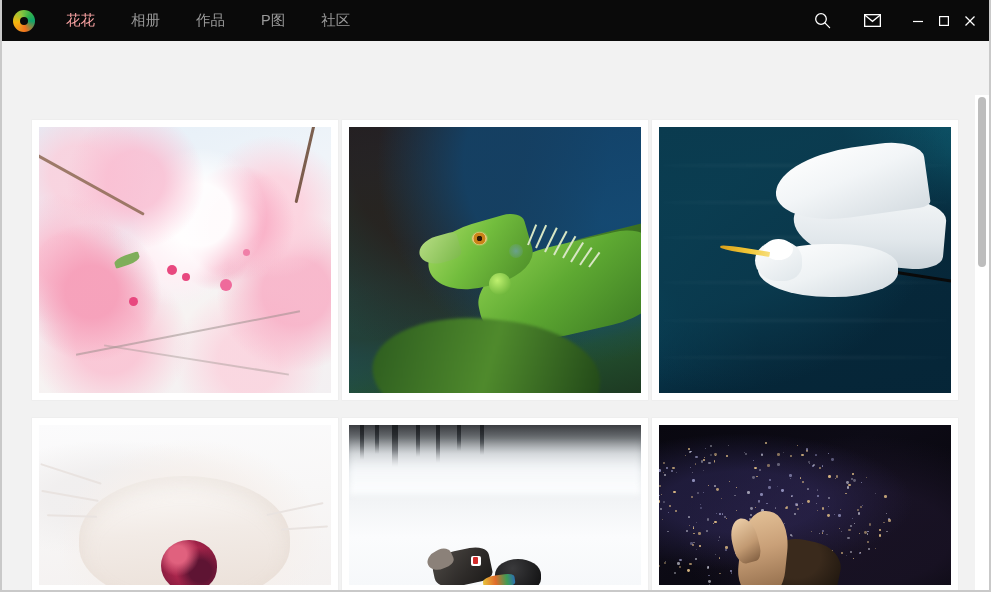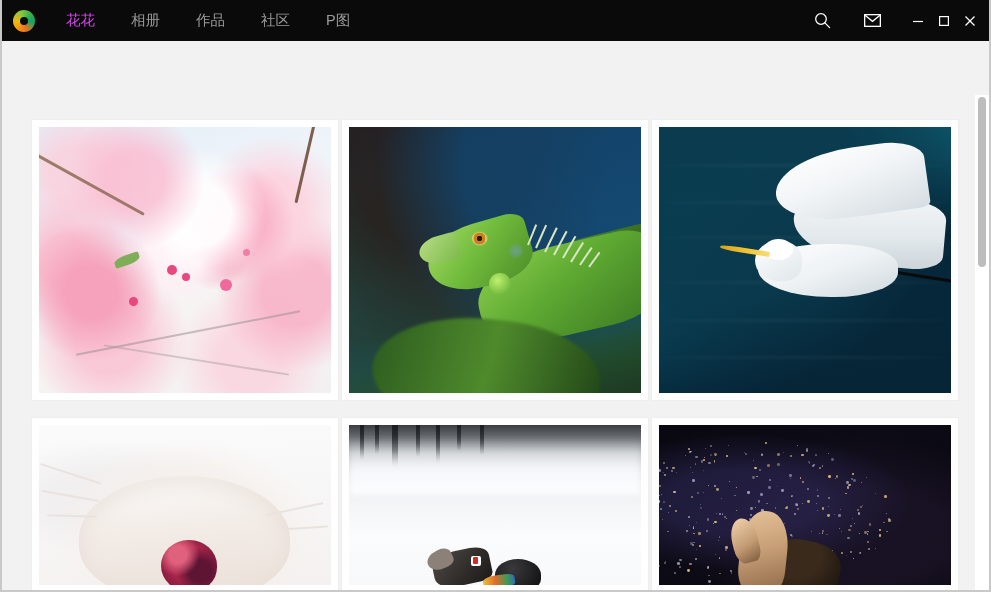--- a/index.html
+++ b/index.html
@@ -45,21 +45,21 @@
   }
   .navmenu { display: flex; align-items: center; height: 41px; }
   .navitem {
     color: #9a9a9a;
     font-size: 14.5px;
     padding: 0 18px;
     line-height: 41px;
     cursor: default;
     white-space: nowrap;
   }
-  .navitem.active { color: #d946ef; }
+  .navitem.active { color: #fca5a5; }
 
   .titlebar-right {
     margin-left: auto;
     display: flex; align-items: center; height: 41px;
   }
   .ticon {
     width: 34px; height: 41px;
     display: flex; align-items: center; justify-content: center;
     cursor: default;
   }
@@ -454,22 +454,22 @@
   <div class="titlebar">
 
     <div class="logo-wrap">
       <span class="logo"></span>
     </div>
 
     <div class="navmenu">
       <div class="navitem active"><span>花花</span></div>
       <div class="navitem"><span>相册</span></div>
       <div class="navitem"><span>作品</span></div>
+      <div class="navitem"><span>P图</span></div>
       <div class="navitem"><span>社区</span></div>
-      <div class="navitem"><span>P图</span></div>
     </div>
 
     <div class="titlebar-right">
       <div class="ticon">
         <svg width="17" height="17" viewBox="0 0 17 17" fill="none">
           <circle cx="7" cy="7" r="5.3" stroke="#ffffff" stroke-width="1.3"></circle>
           <line x1="10.9" y1="10.9" x2="15.6" y2="15.6" stroke="#ffffff" stroke-width="1.3" stroke-linecap="round"></line>
         </svg>
       </div>
       <div class="spacer-a"></div>

